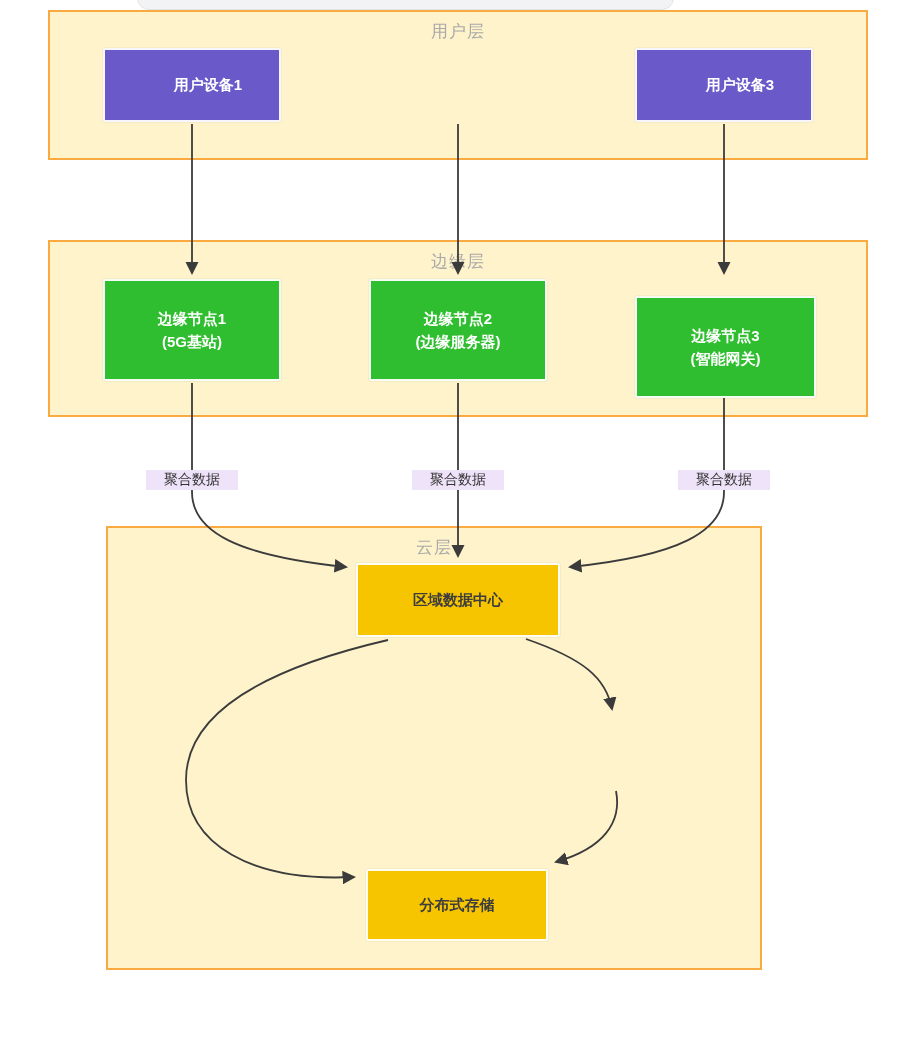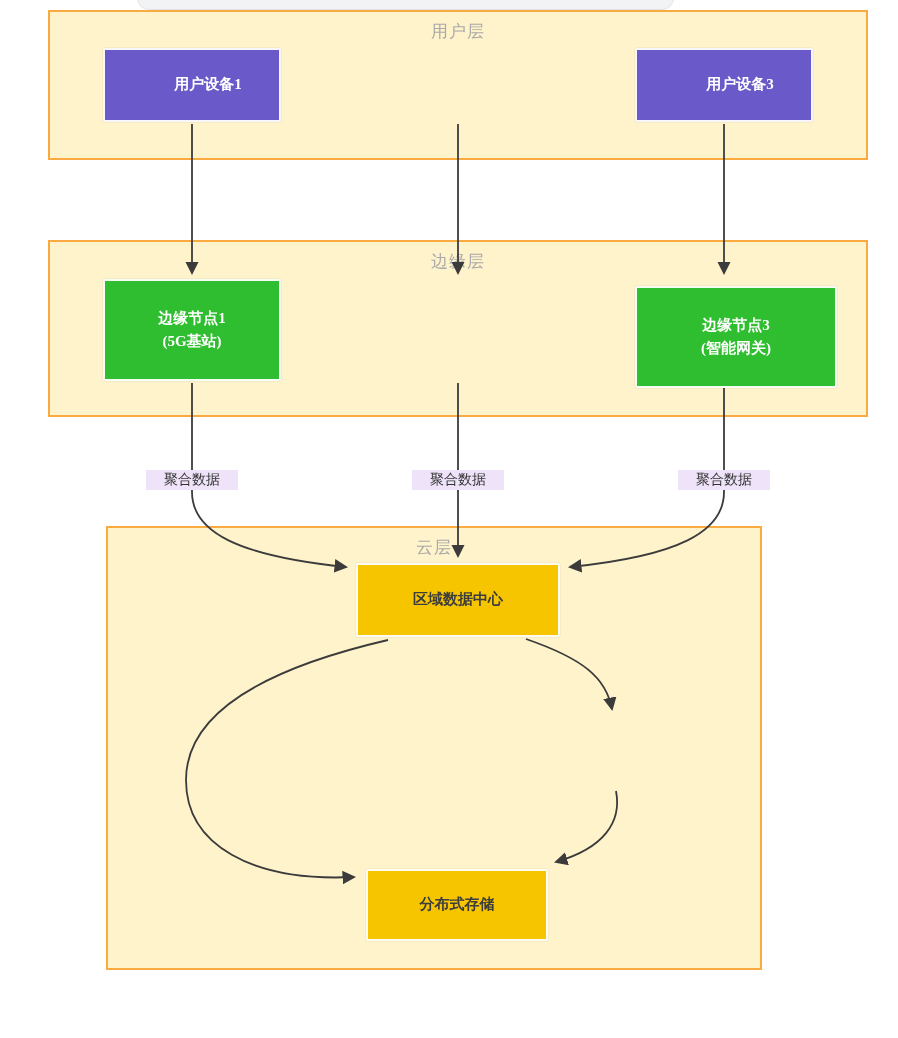--- a/index.html
+++ b/index.html
@@ -1,18 +1,18 @@
 <!DOCTYPE html>
 <html style="--user-node: #6a59c9; --edge-node: #2fbe2f; --cloud-node: #f6c500; --layer-bg: #fff3cb; --layer-border: #f9aa41; --layer-label: #a9a9a9; --edge-label-bg: #eee3f9; --arrow: #3b3b3b;"><head>
 <meta charset="utf-8">
 <style>
   html,body{margin:0;padding:0;background:#ffffff;}
   .canvas{
     position:relative;width:898px;height:1038px;overflow:hidden;
-    font-family:Liberation Serif, serif;background:#ffffff;
+    font-family:Liberation Sans, sans-serif;background:#ffffff;
   }
   .top-bar{
     position:absolute;left:137px;top:-16px;width:535px;height:24px;
     background:#f1f3f4;border:1px solid #e2e4e6;border-radius:12px;
   }
   .layer{
     position:absolute;box-sizing:border-box;
     background:var(--layer-bg,#fff3cb);
     border:2px solid var(--layer-border,#f9aa41);
   }
@@ -81,21 +81,25 @@
     <span>用户设备1</span>
   </div>
   <div class="node purple" style="left:635px;top:48px;width:178px;height:74px">
     <span>用户设备3</span>
   </div>
 
   <div class="node green" style="left:103px;top:279px;width:178px;height:102px">
     <span>边缘节点1</span>
     <span>(5G基站)</span>
   </div>
-  <div class="node green" style="left:635px;top:286px;width:202px;height:102px">
+  <div class="node green" style="left:369px;top:279px;width:178px;height:102px">
+    <span>边缘节点2</span>
+    <span>(边缘服务器)</span>
+  </div>
+  <div class="node green" style="left:635px;top:296px;width:181px;height:102px">
     <span>边缘节点3</span>
     <span>(智能网关)</span>
   </div>
 
   <div class="node gold" style="left:356px;top:563px;width:204px;height:74px">
     <span>区域数据中心</span>
   </div>
   <div class="node gold" style="left:366px;top:869px;width:182px;height:72px">
     <span>分布式存储</span>
   </div>

